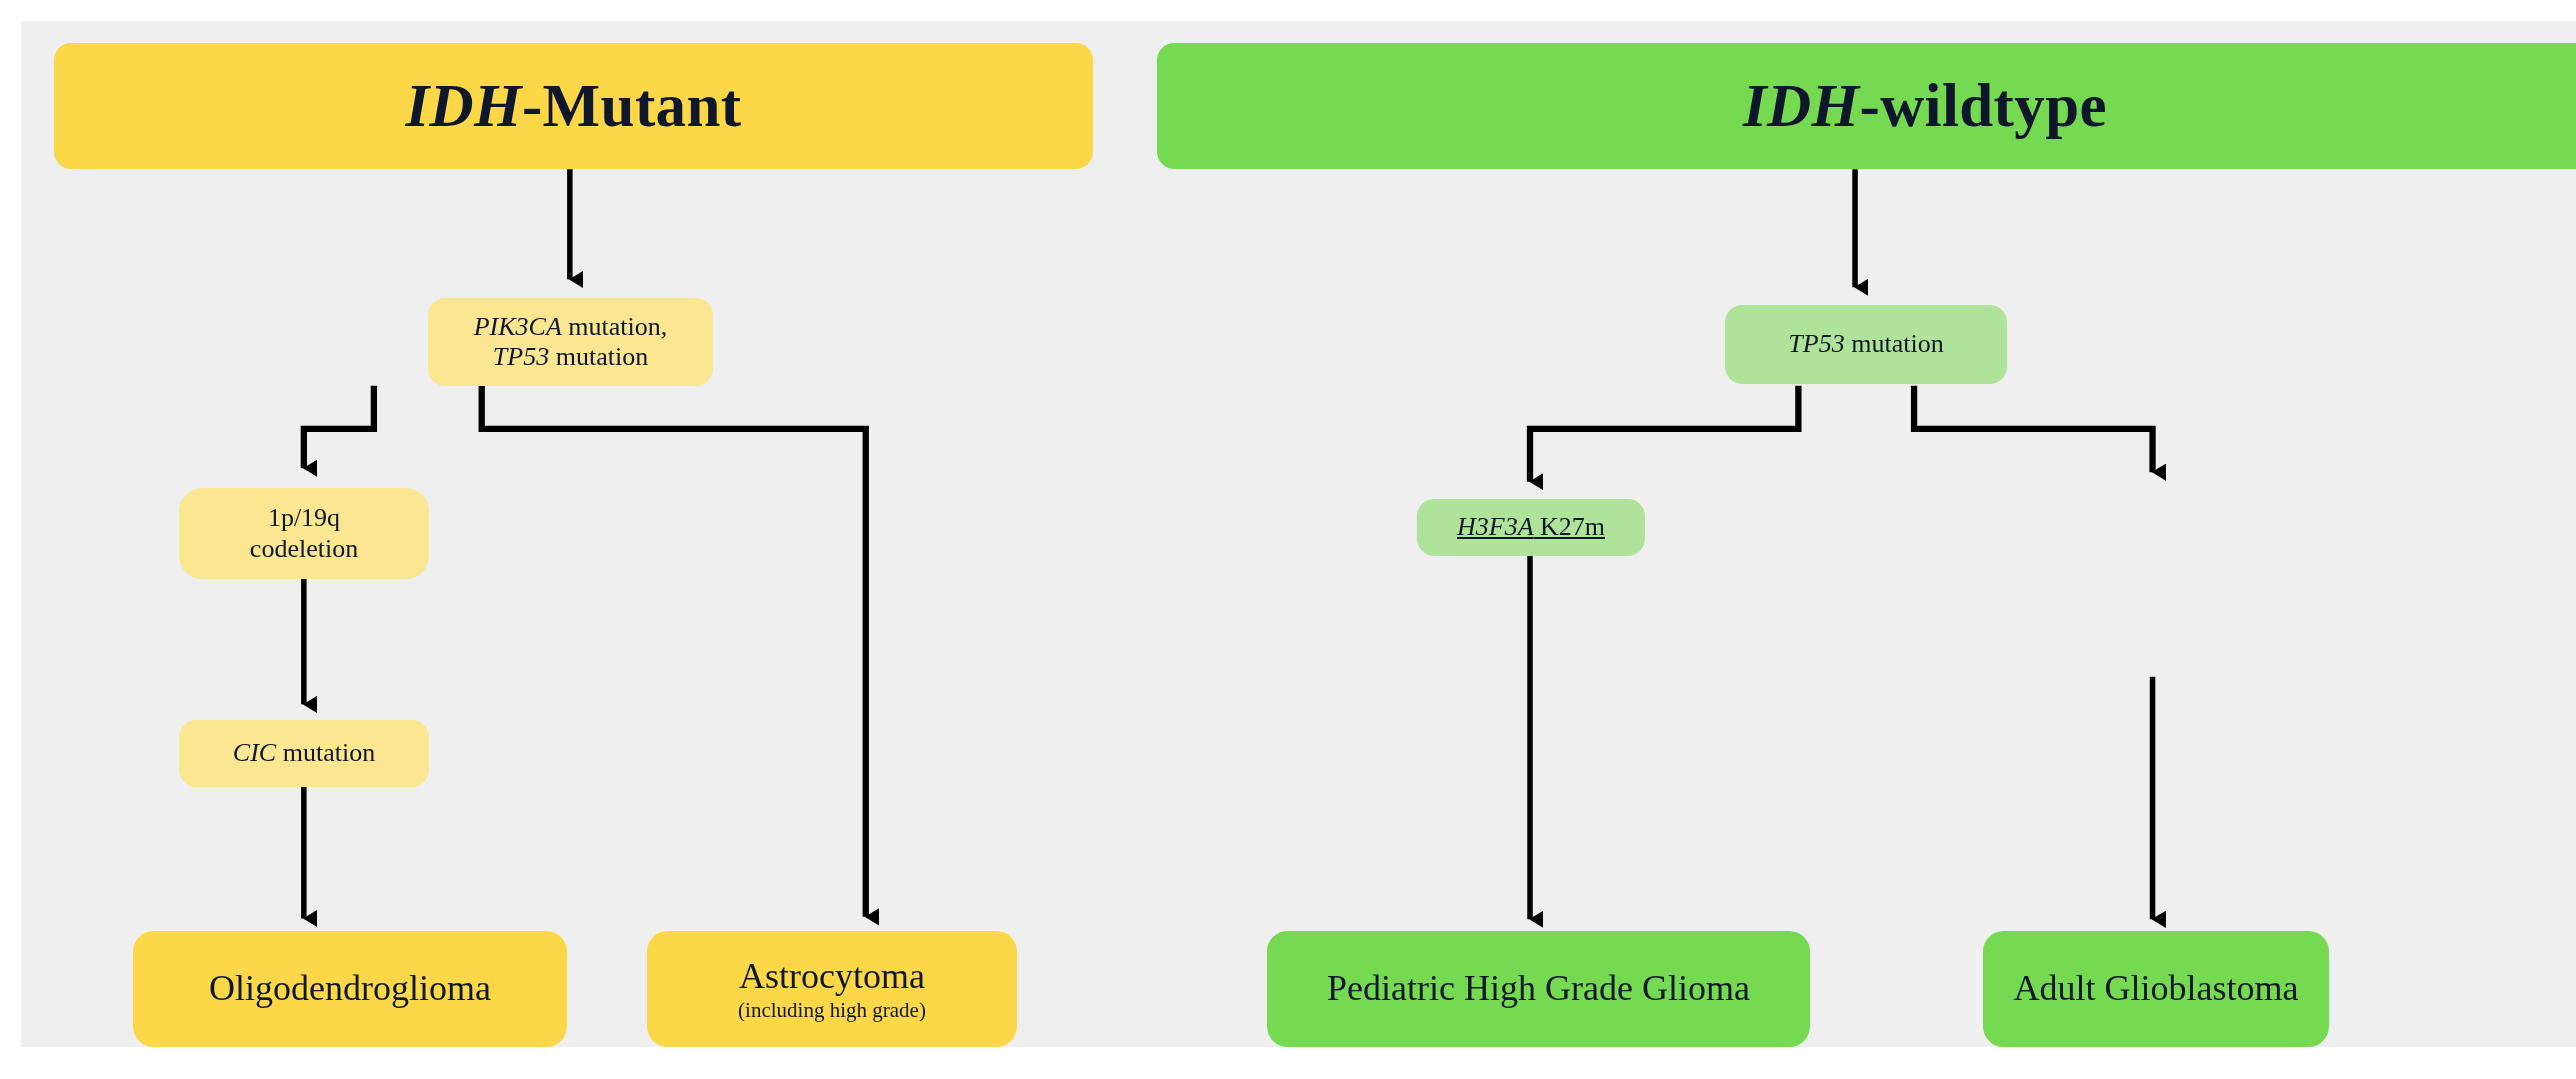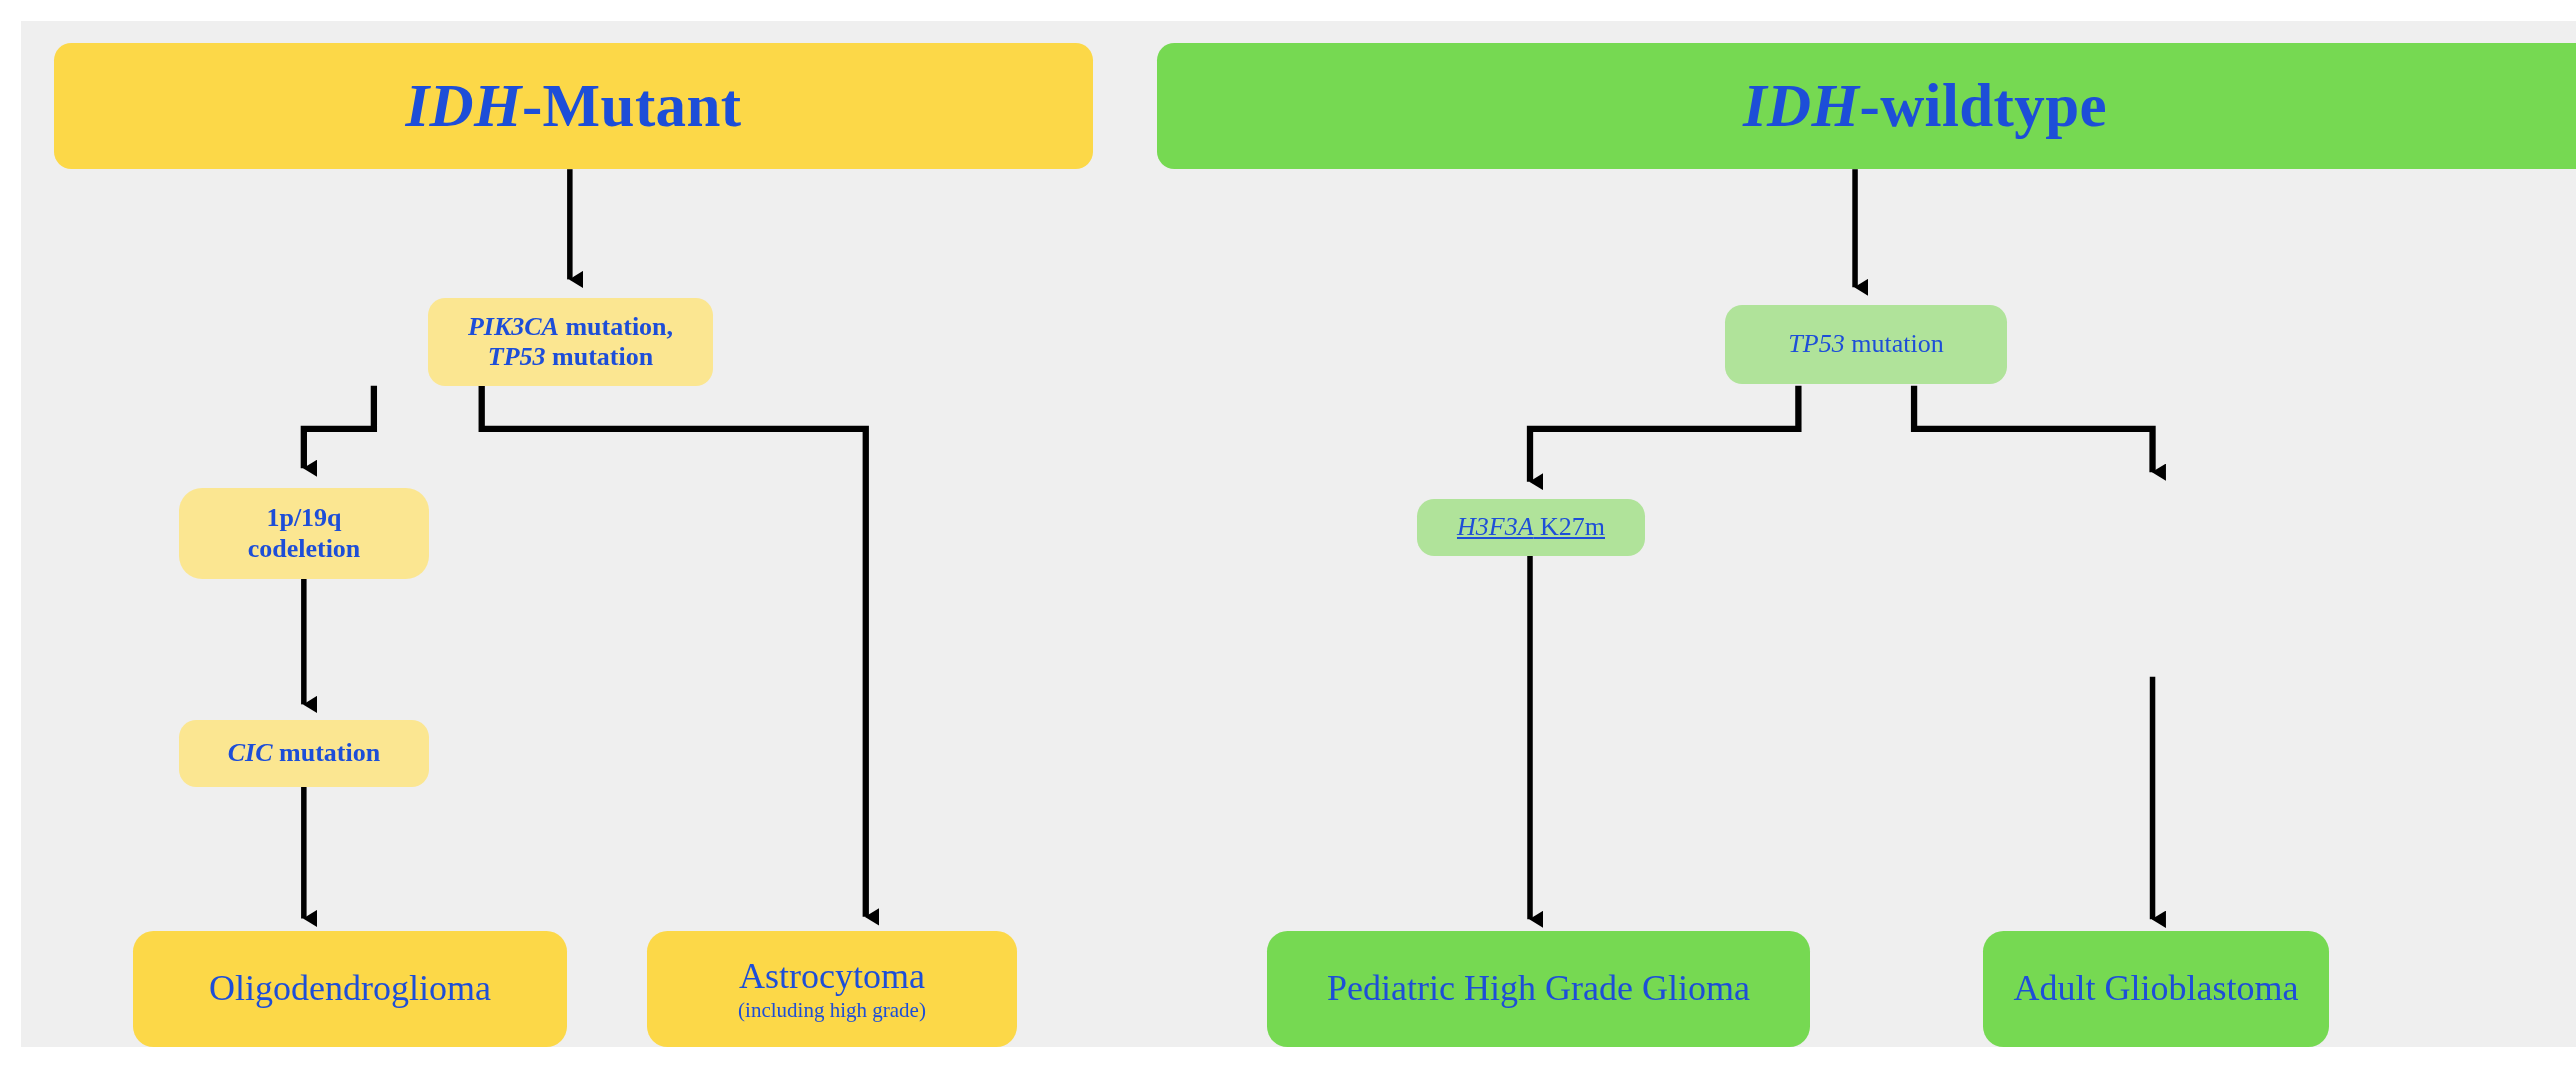--- a/index.html
+++ b/index.html
@@ -35,21 +35,21 @@
     height: 1079px;
     pointer-events: none;
   }
   .node {
     position: absolute;
     box-sizing: border-box;
     display: flex;
     align-items: center;
     justify-content: center;
     text-align: center;
-    color: #1d4ed8;
+    color: #0f172a;
     line-height: 1.16;
     border-radius: 20.5px;
   }
   .node .inner { width: 100%; padding: 0 7.9px; }
   .hdr {
     border-radius: 17.3px;
     font-size: 61px;
     font-weight: 700;
     letter-spacing: 0.4px;
   }
@@ -58,21 +58,21 @@
     font-size: 26px;
     border-radius: 17.3px;
   }
   .mid .gene { font-style: italic; }
   .term {
     font-size: 36px;
     border-radius: 20.5px;
   }
   .term .sub { font-size: 21px; display: block; }
   .yellow-deep { background: #fcd848; }
-  .yellow-pale { background: #fbe691; font-weight: bold; }
+  .yellow-pale { background: #fbe691; }
   .green-deep  { background: #76d952; }
   .green-pale  { background: #b0e39a; }
 </style>
 </head>
 <body>
 
 <div id="canvas">
 
   <div class="panel"></div>
 

